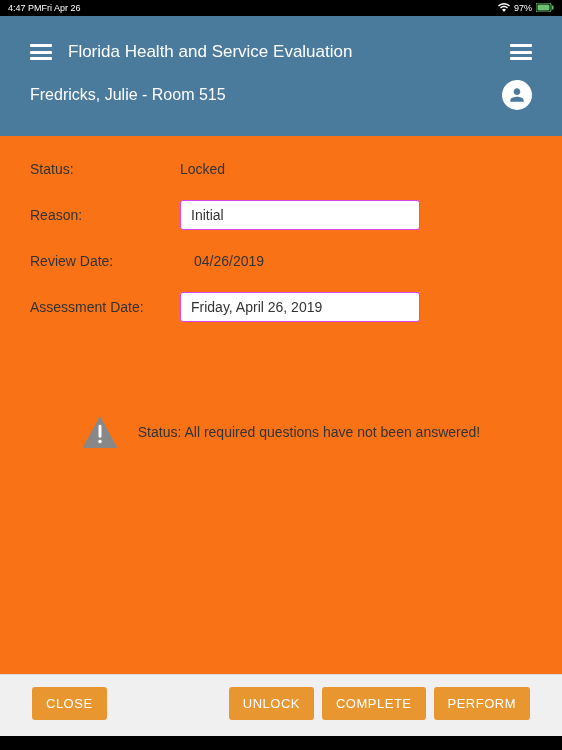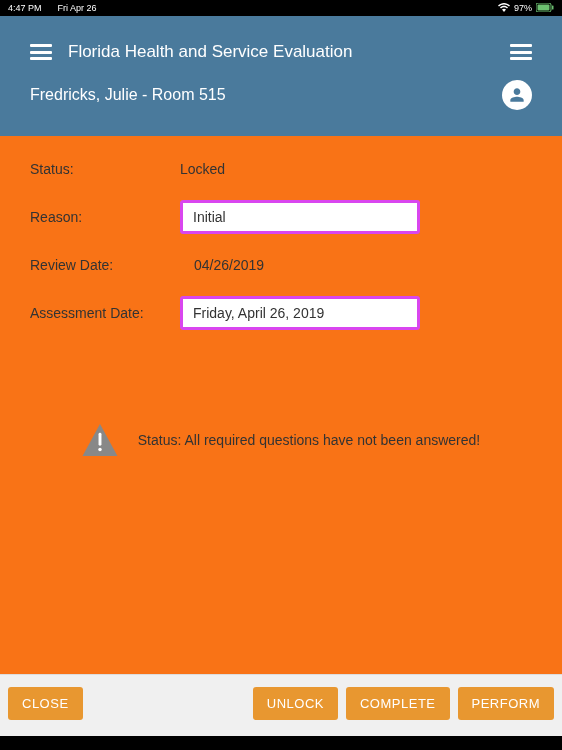--- a/index.html
+++ b/index.html
@@ -1,21 +1,21 @@
 <!DOCTYPE html>
 <html><head>
   <meta charset="utf-8">
   <style>
     * { margin: 0; padding: 0; box-sizing: border-box; }
     body { font-family: -apple-system, BlinkMacSystemFont, "Segoe UI", Helvetica, Arial, sans-serif; background: #000; width: 562px; height: 750px; overflow: hidden; }
     
     .device-frame { width: 562px; height: 750px; background: #000; display: flex; flex-direction: column; }
     
     .status-bar { height: 16px; background: #000; color: #fff; font-size: 9px; display: flex; align-items: center; padding: 0 8px; justify-content: space-between; }
-    .status-left { display: flex; align-items: center; gap: 16px; }
+    .status-left { display: flex; align-items: center; gap: 0; }
     .status-right { display: flex; align-items: flex-start; gap: 4px; }
     .status-icon { display: inline-flex; align-items: center; }
     
     .app-content { flex: 1; background: #f5f5f5; display: flex; flex-direction: column; border-radius: 0; }
     
     .header { background: #4a7a9c; color: #fff; padding: 12px; }
     .header-top { display: flex; align-items: center; padding: 14px 18px 10px; }
     .header-title { font-size: 17px; font-weight: 400; margin-left: 16px; flex: 1; }
     .header-bottom { display: flex; align-items: center; padding: 8px 18px 14px; justify-content: space-between; }
     .patient-info { font-size: 16px; font-weight: 400; text-align: center; }
@@ -25,28 +25,28 @@
     
     .avatar-icon { width: 30px; height: 30px; background: #fff; border-radius: 50%; display: flex; align-items: center; justify-content: center; cursor: pointer; }
     .avatar-icon svg { width: 20px; height: 20px; fill: #4a7a9c; }
     
     .main-panel { flex: 1; background: #f97316; margin: 0; display: flex; flex-direction: column; }
     
     .form-area { padding: 18px 30px; }
     .form-row { display: flex; align-items: center; margin-bottom: 16px; min-height: 30px; }
     .form-label { width: 150px; font-size: 14px; color: #333; }
     .form-value { font-size: 14px; color: #333; }
-    .form-input { border: 3px solid #d946ef; border-radius: 3px; padding: 6px 10px; font-size: 14px; color: #333; width: 240px; background: #fff; }
+    .form-input { border: 1px solid #d946ef; border-radius: 3px; padding: 6px 10px; font-size: 14px; color: #333; width: 240px; background: #fff; }
     
     .warning-area { display: flex; align-items: center; justify-content: center; padding: 60px 30px 40px; gap: 20px; }
     .warning-icon { width: 36px; height: 32px; flex-shrink: 0; }
     .warning-icon svg { width: 100%; height: 100%; fill: #888; }
     .warning-text { font-size: 14px; color: #333; }
     
-    .footer { background: #f0f0f0; padding: 12px 8px 16px; display: flex; justify-content: space-between; align-items: center; border-top: 1px solid #ddd; }
+    .footer { background: #f0f0f0; padding: 12px 32px 16px; display: flex; justify-content: space-between; align-items: center; border-top: 1px solid #ddd; }
     .footer-right { display: flex; gap: 8px; }
     .btn { background: #e89730; color: #fff; border: none; border-radius: 3px; padding: 9px 14px; font-size: 13px; font-weight: 500; cursor: pointer; letter-spacing: 0.5px; }
     
     .bottom-black { height: 14px; background: #000; }
   </style>
 </head>
 <body>
 
 <div class="device-frame">
 

